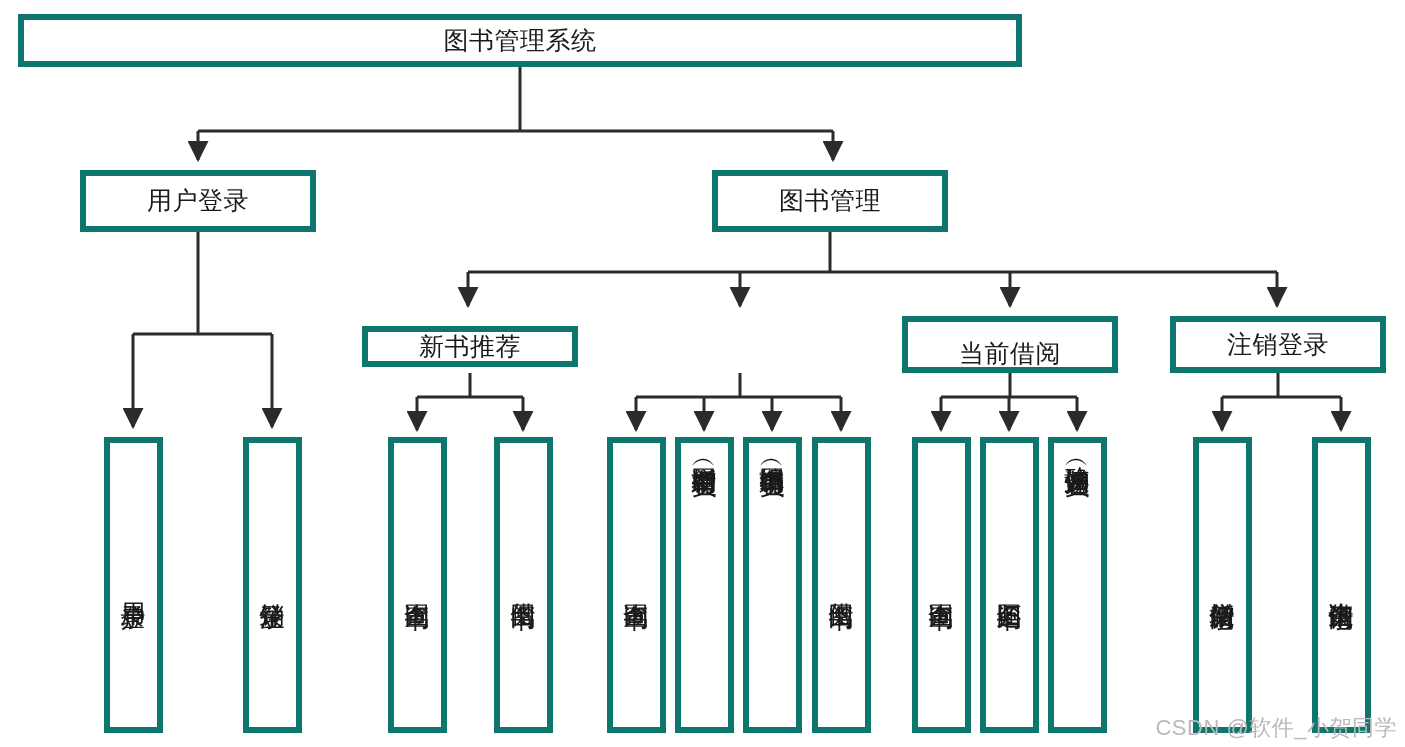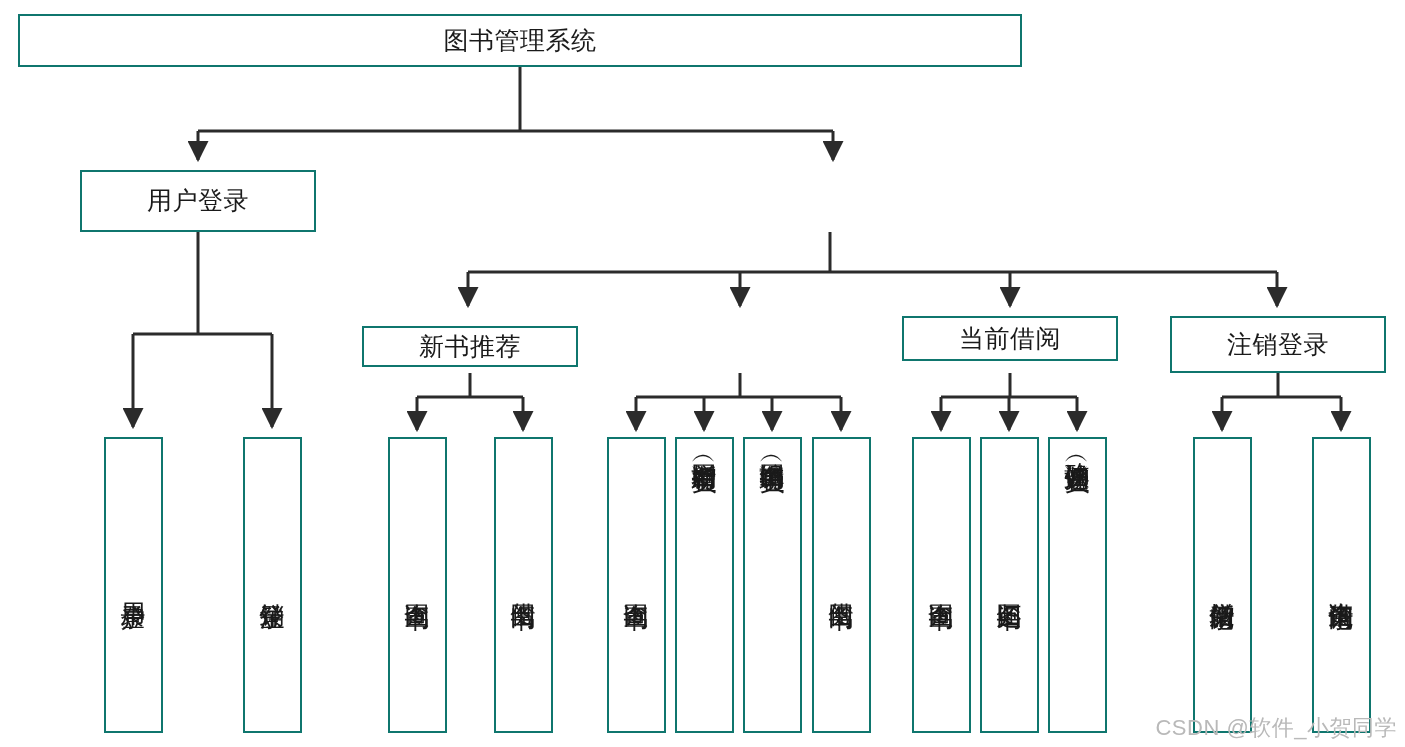--- a/index.html
+++ b/index.html
@@ -22,21 +22,21 @@
     position: absolute;
     left: 0;
     top: 0;
     width: 1405px;
     height: 747px;
   }
   .node-box {
     position: absolute;
     box-sizing: border-box;
     background: #ffffff;
-    border: 2px solid #0f766e;
+    border: 6px solid #0f766e;
     display: flex;
     align-items: center;
     justify-content: center;
     overflow: hidden;
   }
   .node-label-h {
     font-size: 25px;
     color: #1a1a1a;
     line-height: 1.1;
     letter-spacing: 0.5px;
@@ -128,25 +128,28 @@
     </g>
   </svg>
 
   <div class="node-box" style="left:18px; top:14px; width:1004px; height:53px;">
     <span class="node-label-h">图书管理系统</span>
   </div>
 
   <div class="node-box" style="left:80px; top:170px; width:236px; height:62px;">
     <span class="node-label-h">用户登录</span>
   </div>
+  <div class="node-box" style="left:712px; top:170px; width:236px; height:62px;">
+    <span class="node-label-h">图书管理</span>
+  </div>
 
   <div class="node-box" style="left:362px; top:326px; width:216px; height:41px;">
     <span class="node-label-h">新书推荐</span>
   </div>
-  <div class="node-box" style="left:902px; top:316px; width:216px; height:45px;">
+  <div class="node-box" style="left:902px; top:316px; width:216px; height:57px;align-items:flex-end;">
     <span class="node-label-h">当前借阅</span>
   </div>
   <div class="node-box" style="left:1170px; top:316px; width:216px; height:57px;">
     <span class="node-label-h">注销登录</span>
   </div>
 
   <div class="node-box leaf-box centered" style="left:104px; top:437px; width:59px; height:296px;">
     <span class="node-label-v">用户登录</span>
   </div>
   <div class="node-box leaf-box centered" style="left:243px; top:437px; width:59px; height:296px;">

